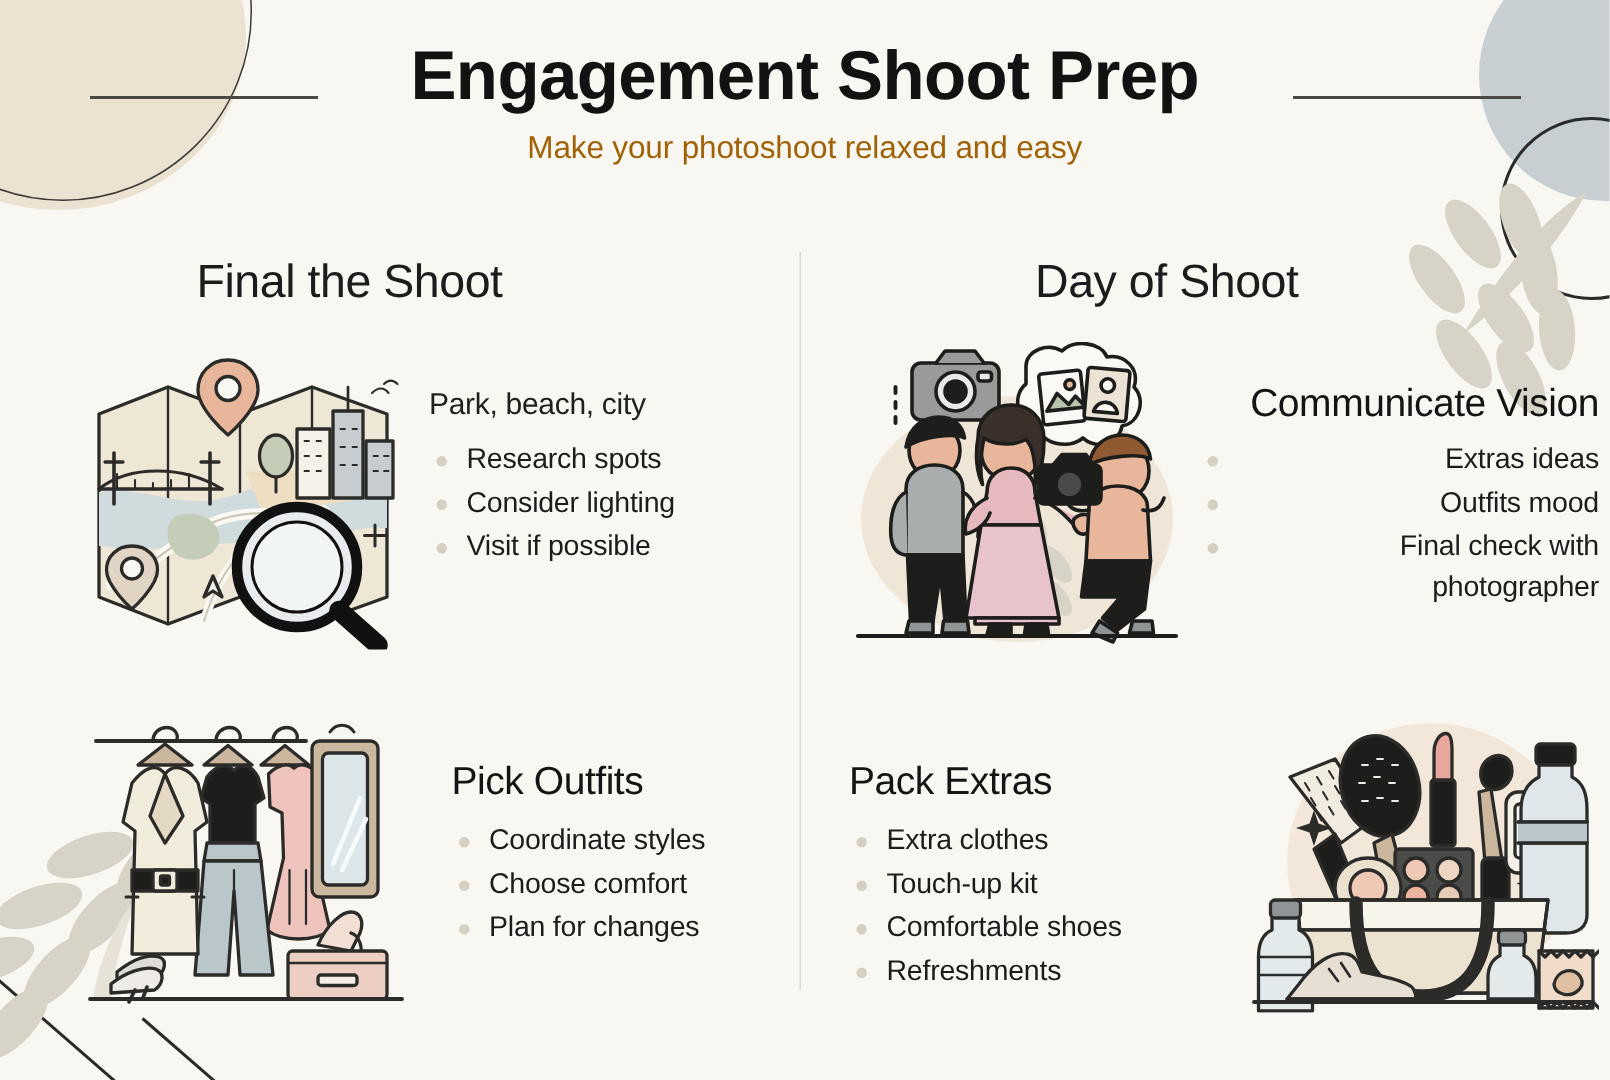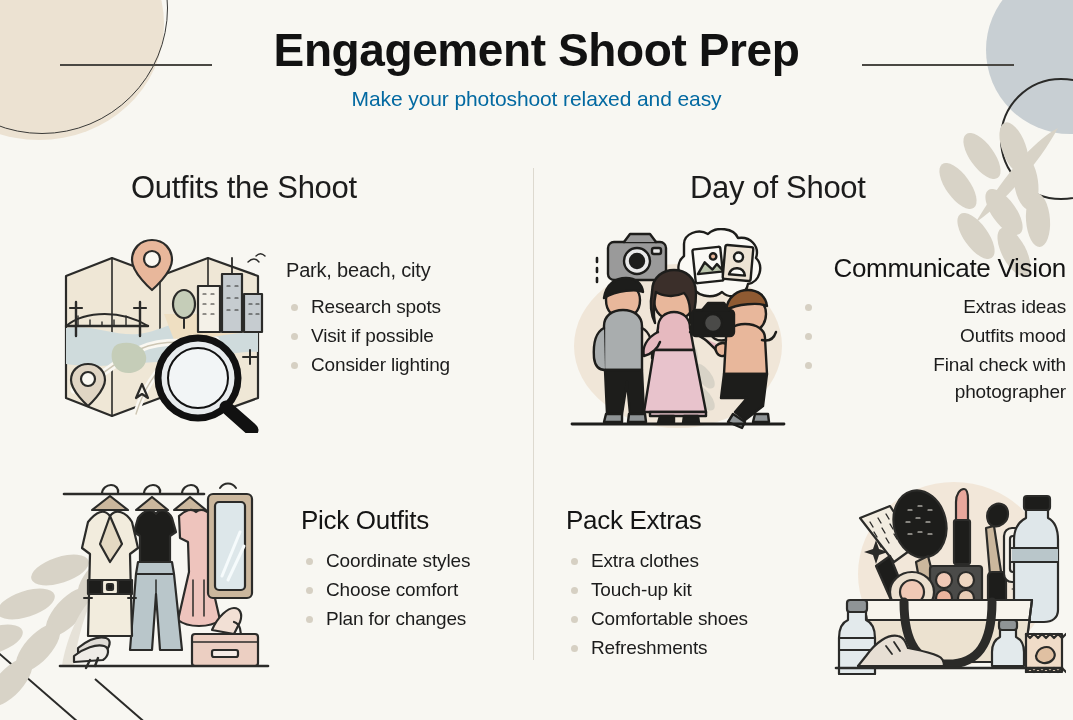--- a/index.html
+++ b/index.html
@@ -31,21 +31,21 @@
   #diag-b{left:95px;top:678px;width:118px;height:2px;background:#2a2a28;
      transform:rotate(41deg);transform-origin:left center;}
   .leafsvg{position:absolute;}
   #leaf-tr{left:930px;top:120px;}
   #leaf-bl{left:-48px;top:540px;}
 
   
   #header{position:absolute;left:0;top:26px;width:1073px;text-align:center;}
   #title{font-size:46px;font-weight:700;letter-spacing:-0.4px;line-height:1.05;
      color:#121212;margin:0;}
-  #subtitle{font-size:21px;font-weight:400;color:#0369a1;margin:13px 0 0 0;
+  #subtitle{font-size:21px;font-weight:400;color:#a16207;margin:13px 0 0 0;
      letter-spacing:-0.1px;}
 
   
   .col-head{position:absolute;font-size:31px;font-weight:400;color:#1c1c1c;
      letter-spacing:-0.3px;white-space:nowrap;}
   #head-left{left:131px;top:170px;}
   #head-right{left:690px;top:170px;}
 
   
   .card{position:absolute;display:flex;align-items:flex-start;}
@@ -116,21 +116,21 @@
       <ellipse cx="42" cy="100" rx="13" ry="30" transform="rotate(72 42 100)"></ellipse>
       <ellipse cx="14" cy="136" rx="13" ry="30" transform="rotate(72 14 136)"></ellipse>
     </g>
   </svg>
 
   <div id="header">
     <h1 id="title">Engagement Shoot Prep</h1>
     <p id="subtitle">Make your photoshoot relaxed and easy</p>
   </div>
 
-  <div class="col-head" id="head-left">Outfits the Shoot</div>
+  <div class="col-head" id="head-left">Final the Shoot</div>
   <div class="col-head" id="head-right">Day of Shoot</div>
 
   <div class="card" id="card-1">
     <div class="illus">
       <svg width="224" height="205" viewBox="0 0 224 205">
         <g stroke="#2b2b29" stroke-width="2.2" stroke-linejoin="round" stroke-linecap="round" fill="none">
 
           <path d="M14 48 L60 30 L108 48 L156 30 L206 48 L206 170 L156 188 L108 170 L60 188 L14 170 Z" fill="#efe7d6"></path>
           <path d="M60 30 L60 188 M108 48 L108 170 M156 30 L156 188" stroke="#2b2b29" stroke-width="1.6"></path>
 
@@ -179,22 +179,22 @@
           <path d="M174 179 L200 202" stroke="#111" stroke-width="13" stroke-linecap="round"></path>
 
           <path d="M198 122 L198 136 M191 129 L205 129" stroke-width="2"></path>
         </g>
       </svg>
     </div>
     <div class="txt">
       <p class="c-sub">Park, beach, city</p>
       <ul class="bullets">
         <li>Research spots</li>
+        <li>Consider lighting</li>
         <li>Visit if possible</li>
-        <li>Consider lighting</li>
       </ul>
     </div>
   </div>
 
   <div class="card" id="card-3">
     <div class="illus">
       <svg width="224" height="205" viewBox="0 0 224 205">
         <ellipse cx="112" cy="118" rx="104" ry="82" fill="#f0e6d8"></ellipse>
         <g fill="#d8d3c7">
           <path d="M126 196 C126 170 126 150 126 134" stroke="#d8d3c7" stroke-width="3" fill="none"></path>

